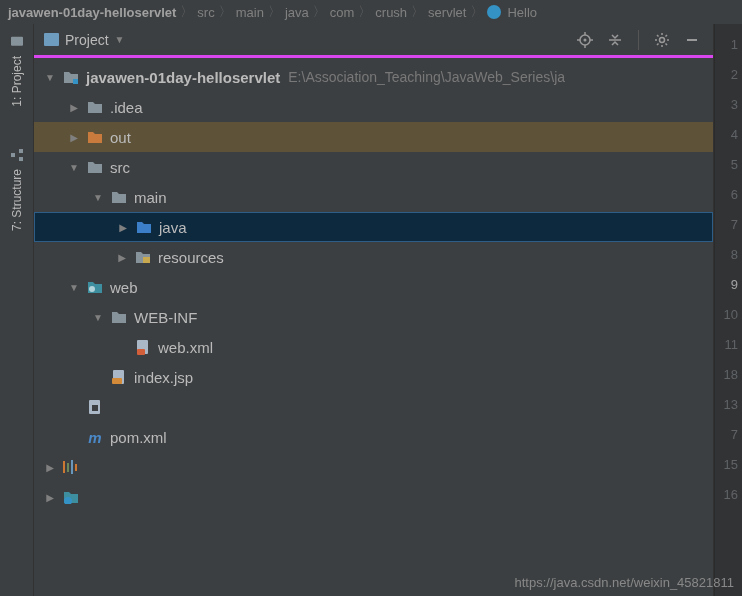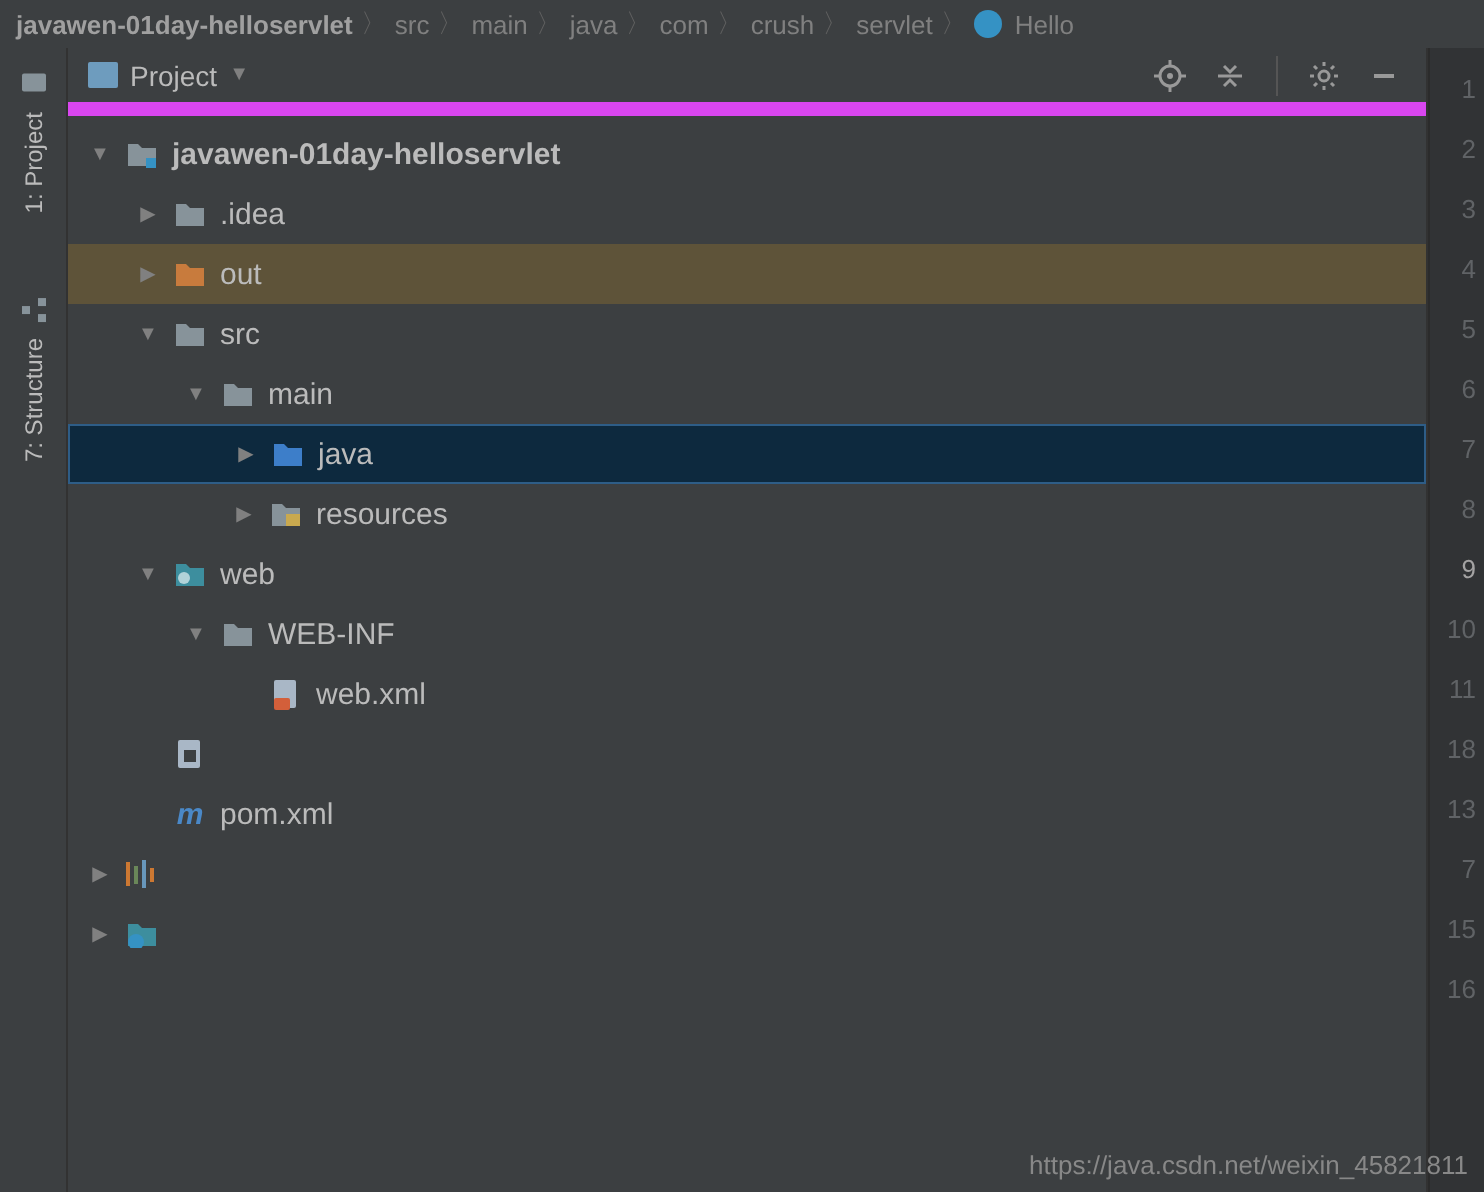--- a/index.html
+++ b/index.html
@@ -68,21 +68,21 @@
     .project-panel {
       flex: 1;
       background: #3c3f41;
       display: flex;
       flex-direction: column;
       border-right: 1px solid #323232;
     }
     .panel-header {
       height: 34px;
       background: #3c3f41;
-      border-bottom: 7px solid #d946ef;
+      border-bottom: 3px solid #d946ef;
       display: flex;
       align-items: center;
       padding: 0 10px;
       gap: 8px;
     }
     .panel-title {
       display: flex;
       align-items: center;
       gap: 6px;
       color: #bbbbbb;
@@ -259,20 +259,21 @@
       <div class="tree">
         <div class="tree-row">
           <span class="arrow">▼</span>
           <span class="node-icon">
               <svg width="16" height="14" viewBox="0 0 16 14">
                 <path class="folder-gray" d="M1 2 h5 l2 2 h7 v9 h-14 z"></path>
                 <rect x="10" y="9" width="5" height="5" fill="#3592c4"></rect>
               </svg>
             </span>
           <span class="node-label bold">javawen-01day-helloservlet</span>
+          <span class="node-path">E:\Association_Teaching\JavaWeb_Series\ja</span>
         </div>
 
         <div class="tree-row">
           <span class="ind" style="width:24px"></span>
           <span class="arrow">▶</span>
           <span class="node-icon">
               <svg width="16" height="14" viewBox="0 0 16 14">
                 <path class="folder-gray" d="M1 2 h5 l2 2 h7 v9 h-14 z"></path>
               </svg>
             </span>
@@ -363,20 +364,31 @@
           <span class="arrow empty">▶</span>
           <span class="node-icon">
               <svg width="16" height="16" viewBox="0 0 16 16">
                 <rect x="2" y="1" width="11" height="14" fill="#a9b7c6" rx="1"></rect>
                 <rect x="2" y="10" width="8" height="6" fill="#d35f3a" rx="1"></rect>
               </svg>
             </span>
           <span class="node-label">web.xml</span>
         </div>
 
+        <div class="tree-row">
+          <span class="ind" style="width:48px"></span>
+          <span class="arrow empty">▶</span>
+          <span class="node-icon">
+              <svg width="16" height="16" viewBox="0 0 16 16">
+                <rect x="2" y="1" width="11" height="14" fill="#a9b7c6" rx="1"></rect>
+                <rect x="1" y="9" width="10" height="6" fill="#d38b3a" rx="1"></rect>
+              </svg>
+            </span>
+          <span class="node-label">index.jsp</span>
+        </div>
 
         <div class="tree-row">
           <span class="ind" style="width:24px"></span>
           <span class="arrow empty">▶</span>
           <span class="node-icon">
               <svg width="16" height="16" viewBox="0 0 16 16">
                 <rect x="2" y="1" width="11" height="14" fill="#a9b7c6" rx="1"></rect>
                 <rect x="5" y="6" width="6" height="6" fill="#3c3f41"></rect>
               </svg>
             </span>

